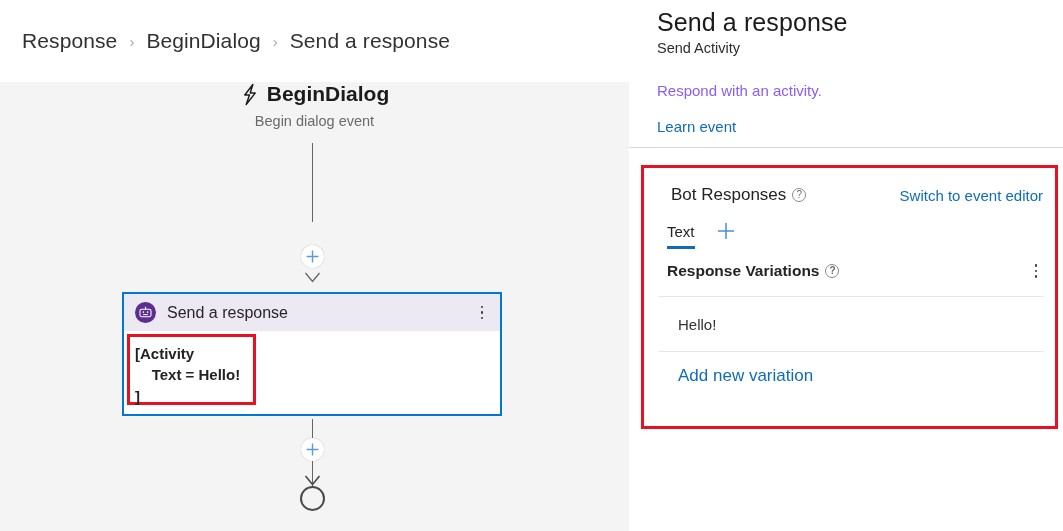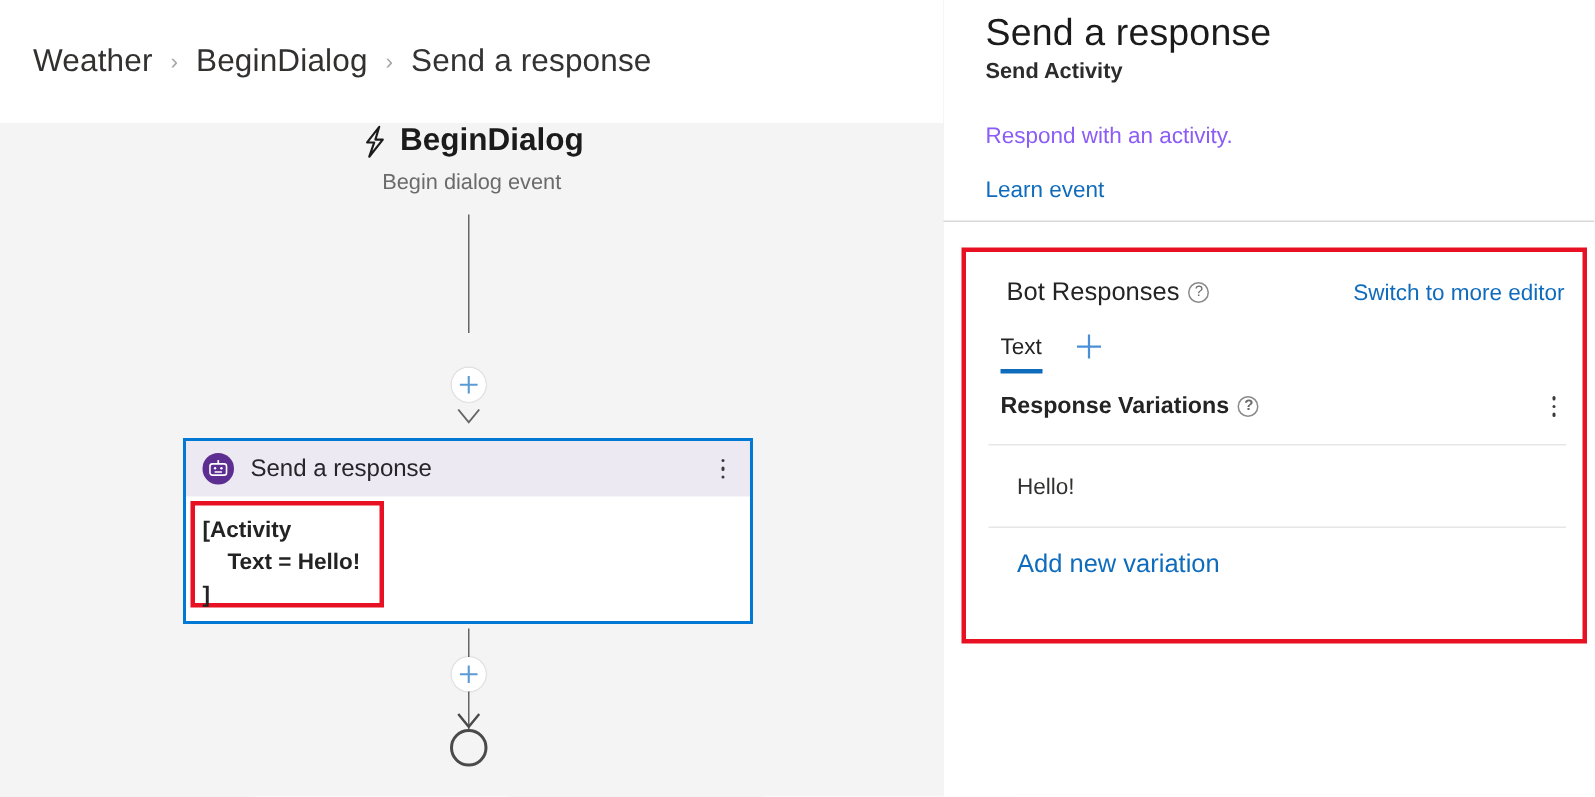--- a/index.html
+++ b/index.html
@@ -117,21 +117,21 @@
   
   .right-pane {
     position: relative; width: 434px; height: 531px;
     background: #ffffff; padding-left: 28px;
   }
   .panel-title {
     margin-top: 8px;
     font-size: 25px; color: #1b1b1b; letter-spacing: .1px;
   }
   .panel-subtitle {
-    margin-top: 3px; font-size: 14.5px; font-weight: bold; color: #2c2c2c;
+    margin-top: 3px; font-size: 14.5px; font-weight: normal; color: #2c2c2c;
   }
   .panel-desc { margin-top: 26px; font-size: 15px; color: #8b5cf6; }
   .learn-more {
     display: inline-block; margin-top: 19px;
     font-size: 15px; color: #0f6cbd; text-decoration: none; cursor: pointer;
   }
   .h-divider {
     position: absolute; left: 0; top: 147px;
     width: 434px; height: 1px; background: #d8d8d8;
   }
@@ -199,21 +199,21 @@
   }
 </style>
 </head>
 <body>
 
 <div class="app">
 
   <div class="left-pane">
 
     <div class="breadcrumb">
-      <span class="crumb link">Weather</span>
+      <span class="crumb link">Response</span>
       <span class="crumb-sep">›</span>
       <span class="crumb link">BeginDialog</span>
       <span class="crumb-sep">›</span>
       <span class="crumb">Send a response</span>
     </div>
 
     <div class="canvas"></div>
 
     <div class="trigger">
       <div class="trigger-title">
@@ -286,21 +286,21 @@
     <div class="h-divider"></div>
 
     <div class="responses-box">
       <div class="responses-inner">
 
         <div class="section-row">
           <span class="section-label">
             <span>Bot Responses</span>
             <span class="help-icon">?</span>
           </span>
-          <a class="code-link">Switch to more editor</a>
+          <a class="code-link">Switch to event editor</a>
         </div>
 
         <div class="tabs">
           <div class="tab active">Text</div>
           <div class="add-tab-btn">
             <svg width="20" height="20" viewBox="0 0 20 20">
               <path d="M10 2 V18 M2 10 H18" stroke="#4a90d9" stroke-width="1.5"></path>
             </svg>
           </div>
         </div>

